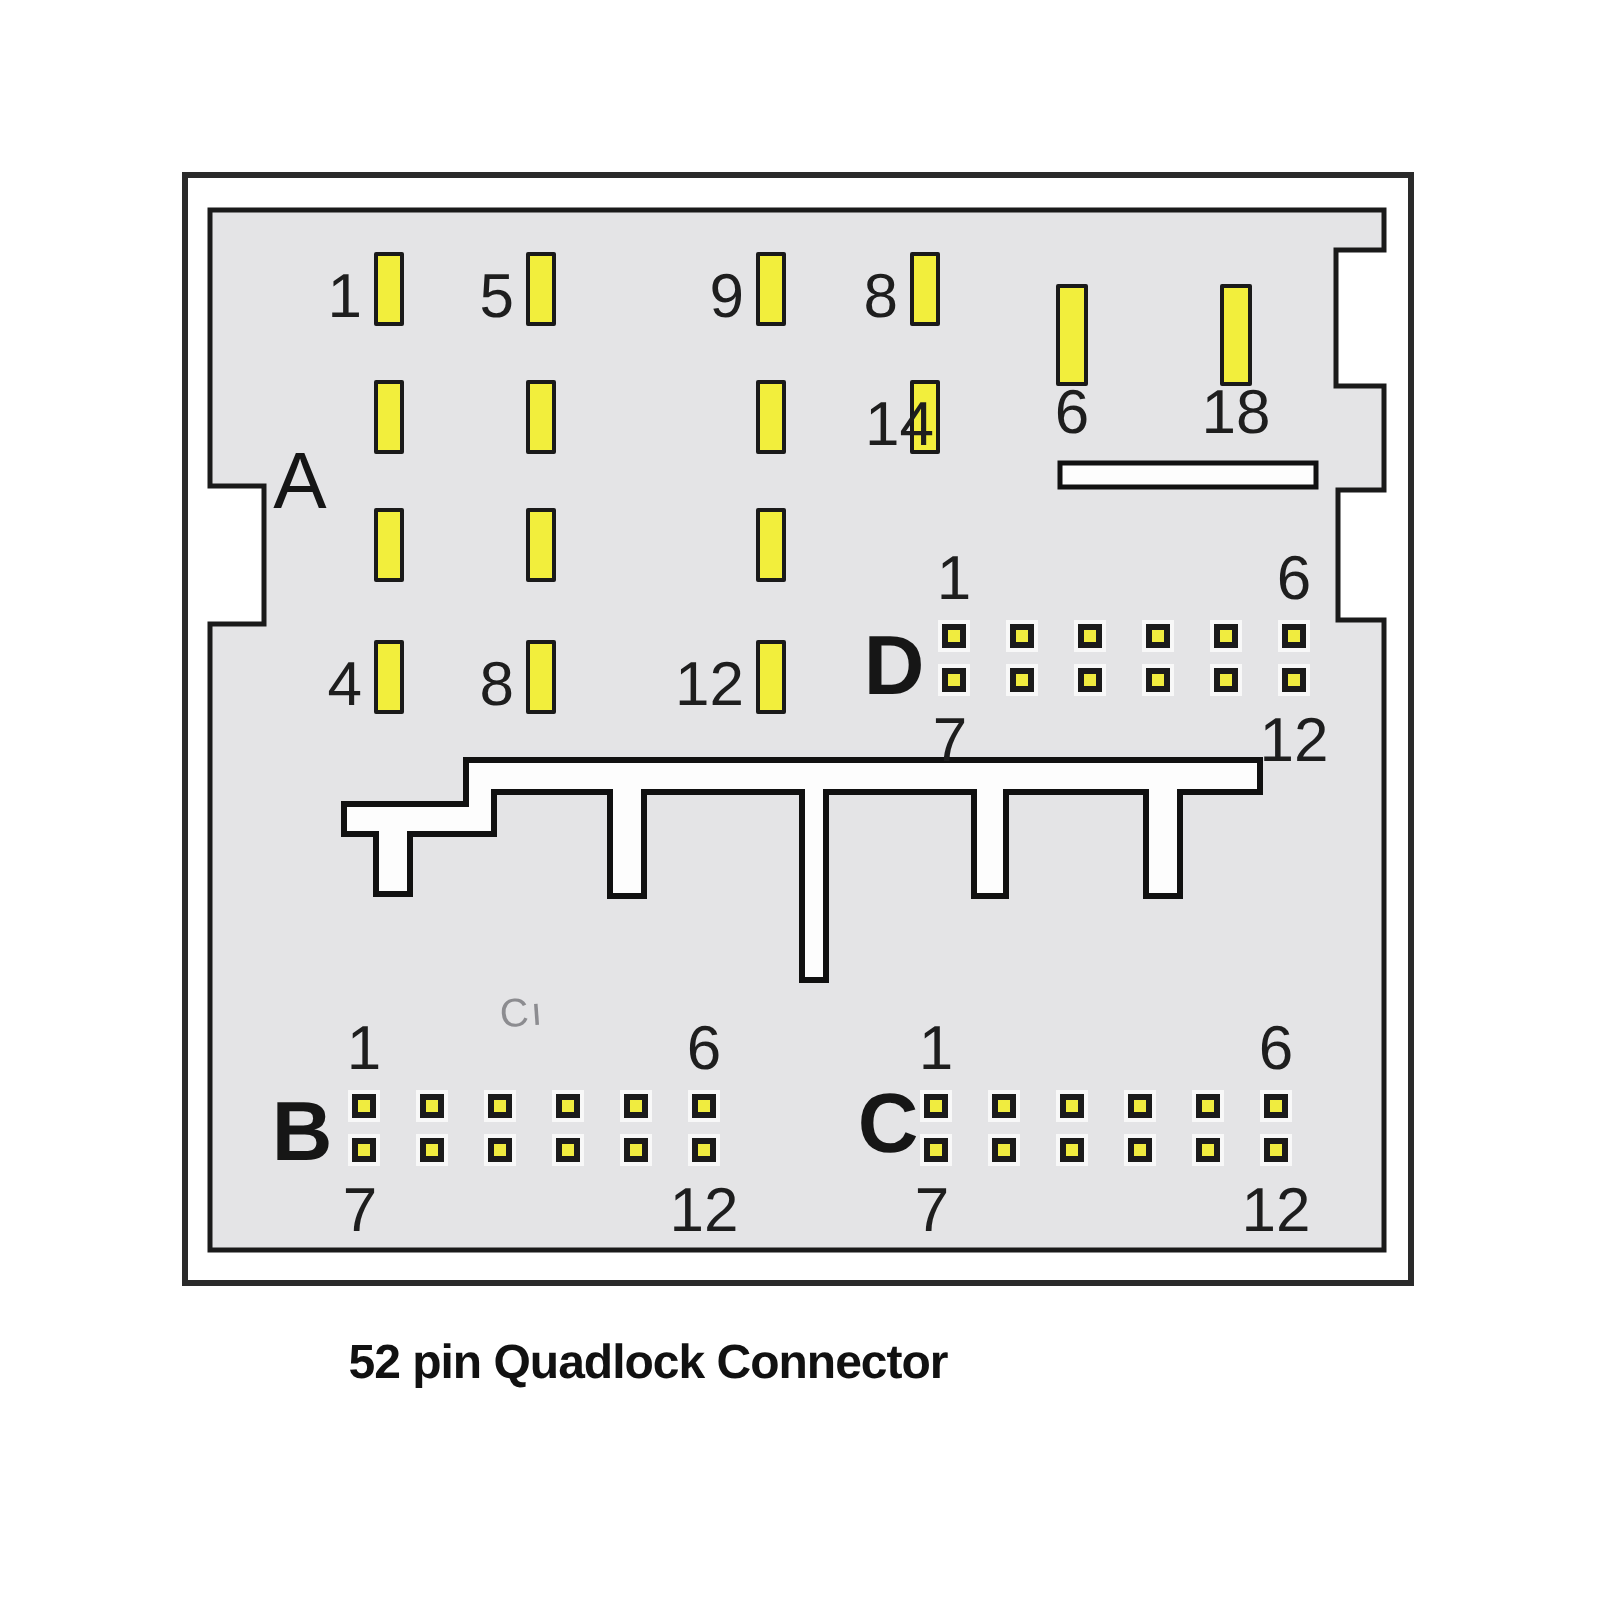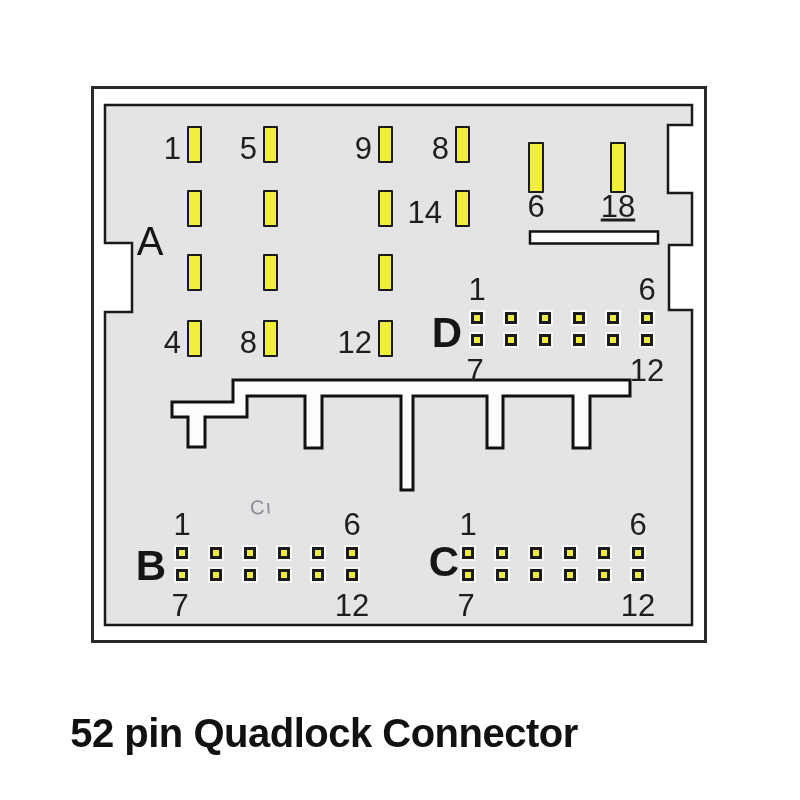--- a/index.html
+++ b/index.html
@@ -18,21 +18,21 @@
              box-shadow:0 0 0 2px #f8f8f8;}
   .pin-num{position:absolute;font-size:31px;line-height:1;color:#1e1e1e;white-space:nowrap;}
   .num-right{width:50px;text-align:right;transform:translateY(-50%);}
   .num-center{transform:translate(-50%,-50%);}
   .section-letter{position:absolute;font-size:42px;font-weight:700;line-height:1;
                   color:#161616;transform:translate(-50%,-50%);}
   .letter-a{font-weight:400;font-size:40px;}
   .artifact{position:absolute;left:250px;top:496px;font-size:20px;color:#6f6f74;
             opacity:.75;transform:rotate(-4deg);letter-spacing:1px;}
   .caption{position:absolute;left:0;top:668px;width:648px;text-align:center;
-           font-size:40px;font-weight:700;color:#111111;letter-spacing:-0.5px;margin-top:43px;}
+           font-size:24px;font-weight:700;color:#111111;letter-spacing:-0.5px;}
 </style>
 </head>
 <body>
 
 <div id="page">
   <div id="diagram">
     <svg id="outline-svg" width="800" height="660" viewBox="0 0 800 660">
 
       <rect x="92.5" y="87.5" width="613" height="554" fill="#ffffff" stroke="#2a2a2a" stroke-width="3"></rect>
 
@@ -52,34 +52,34 @@
         <div class="blade-pin" style="left: 263px; top: 126px;"></div>
         <div class="pin-num num-right" style="left: 207px; top: 147.5px;">5</div>
         <div class="blade-pin" style="left: 378px; top: 126px;"></div>
         <div class="pin-num num-right" style="left: 322px; top: 147.5px;">9</div>
         <div class="blade-pin" style="left: 455px; top: 126px;"></div>
         <div class="pin-num num-right" style="left: 399px; top: 147.5px;">8</div>
         <div class="blade-pin" style="left: 187px; top: 190px;"></div>
         <div class="blade-pin" style="left: 263px; top: 190px;"></div>
         <div class="blade-pin" style="left: 378px; top: 190px;"></div>
         <div class="blade-pin" style="left: 455px; top: 190px;"></div>
-        <div class="pin-num num-right" style="left: 392px; top: 211.5px;">14</div>
+        <div class="pin-num num-right" style="left: 417px; top: 211.5px;">14</div>
         <div class="blade-pin" style="left: 187px; top: 254px;"></div>
         <div class="blade-pin" style="left: 263px; top: 254px;"></div>
         <div class="blade-pin" style="left: 378px; top: 254px;"></div>
         <div class="blade-pin" style="left: 187px; top: 320px;"></div>
         <div class="pin-num num-right" style="left: 131px; top: 341.5px;">4</div>
         <div class="blade-pin" style="left: 263px; top: 320px;"></div>
         <div class="pin-num num-right" style="left: 207px; top: 341.5px;">8</div>
         <div class="blade-pin" style="left: 378px; top: 320px;"></div>
         <div class="pin-num num-right" style="left: 322px; top: 341.5px;">12</div>
         <div class="tall-pin" style="left: 528px; top: 142px;"></div>
         <div class="pin-num num-center" style="left: 536px; top: 206px;">6</div>
         <div class="tall-pin" style="left: 610px; top: 142px;"></div>
-        <div class="pin-num num-center" style="left: 618px; top: 206px; text-decoration: underline;">18</div>
+        <div class="pin-num num-center" style="left: 618px; top: 206px;">18</div>
         <div class="section-letter" style="left: 447px; top: 333px;">D</div>
         <div class="micro-pin" style="left: 471px; top: 312px;"></div>
         <div class="micro-pin" style="left: 505px; top: 312px;"></div>
         <div class="micro-pin" style="left: 539px; top: 312px;"></div>
         <div class="micro-pin" style="left: 573px; top: 312px;"></div>
         <div class="micro-pin" style="left: 607px; top: 312px;"></div>
         <div class="micro-pin" style="left: 641px; top: 312px;"></div>
         <div class="micro-pin" style="left: 471px; top: 334px;"></div>
         <div class="micro-pin" style="left: 505px; top: 334px;"></div>
         <div class="micro-pin" style="left: 539px; top: 334px;"></div>

